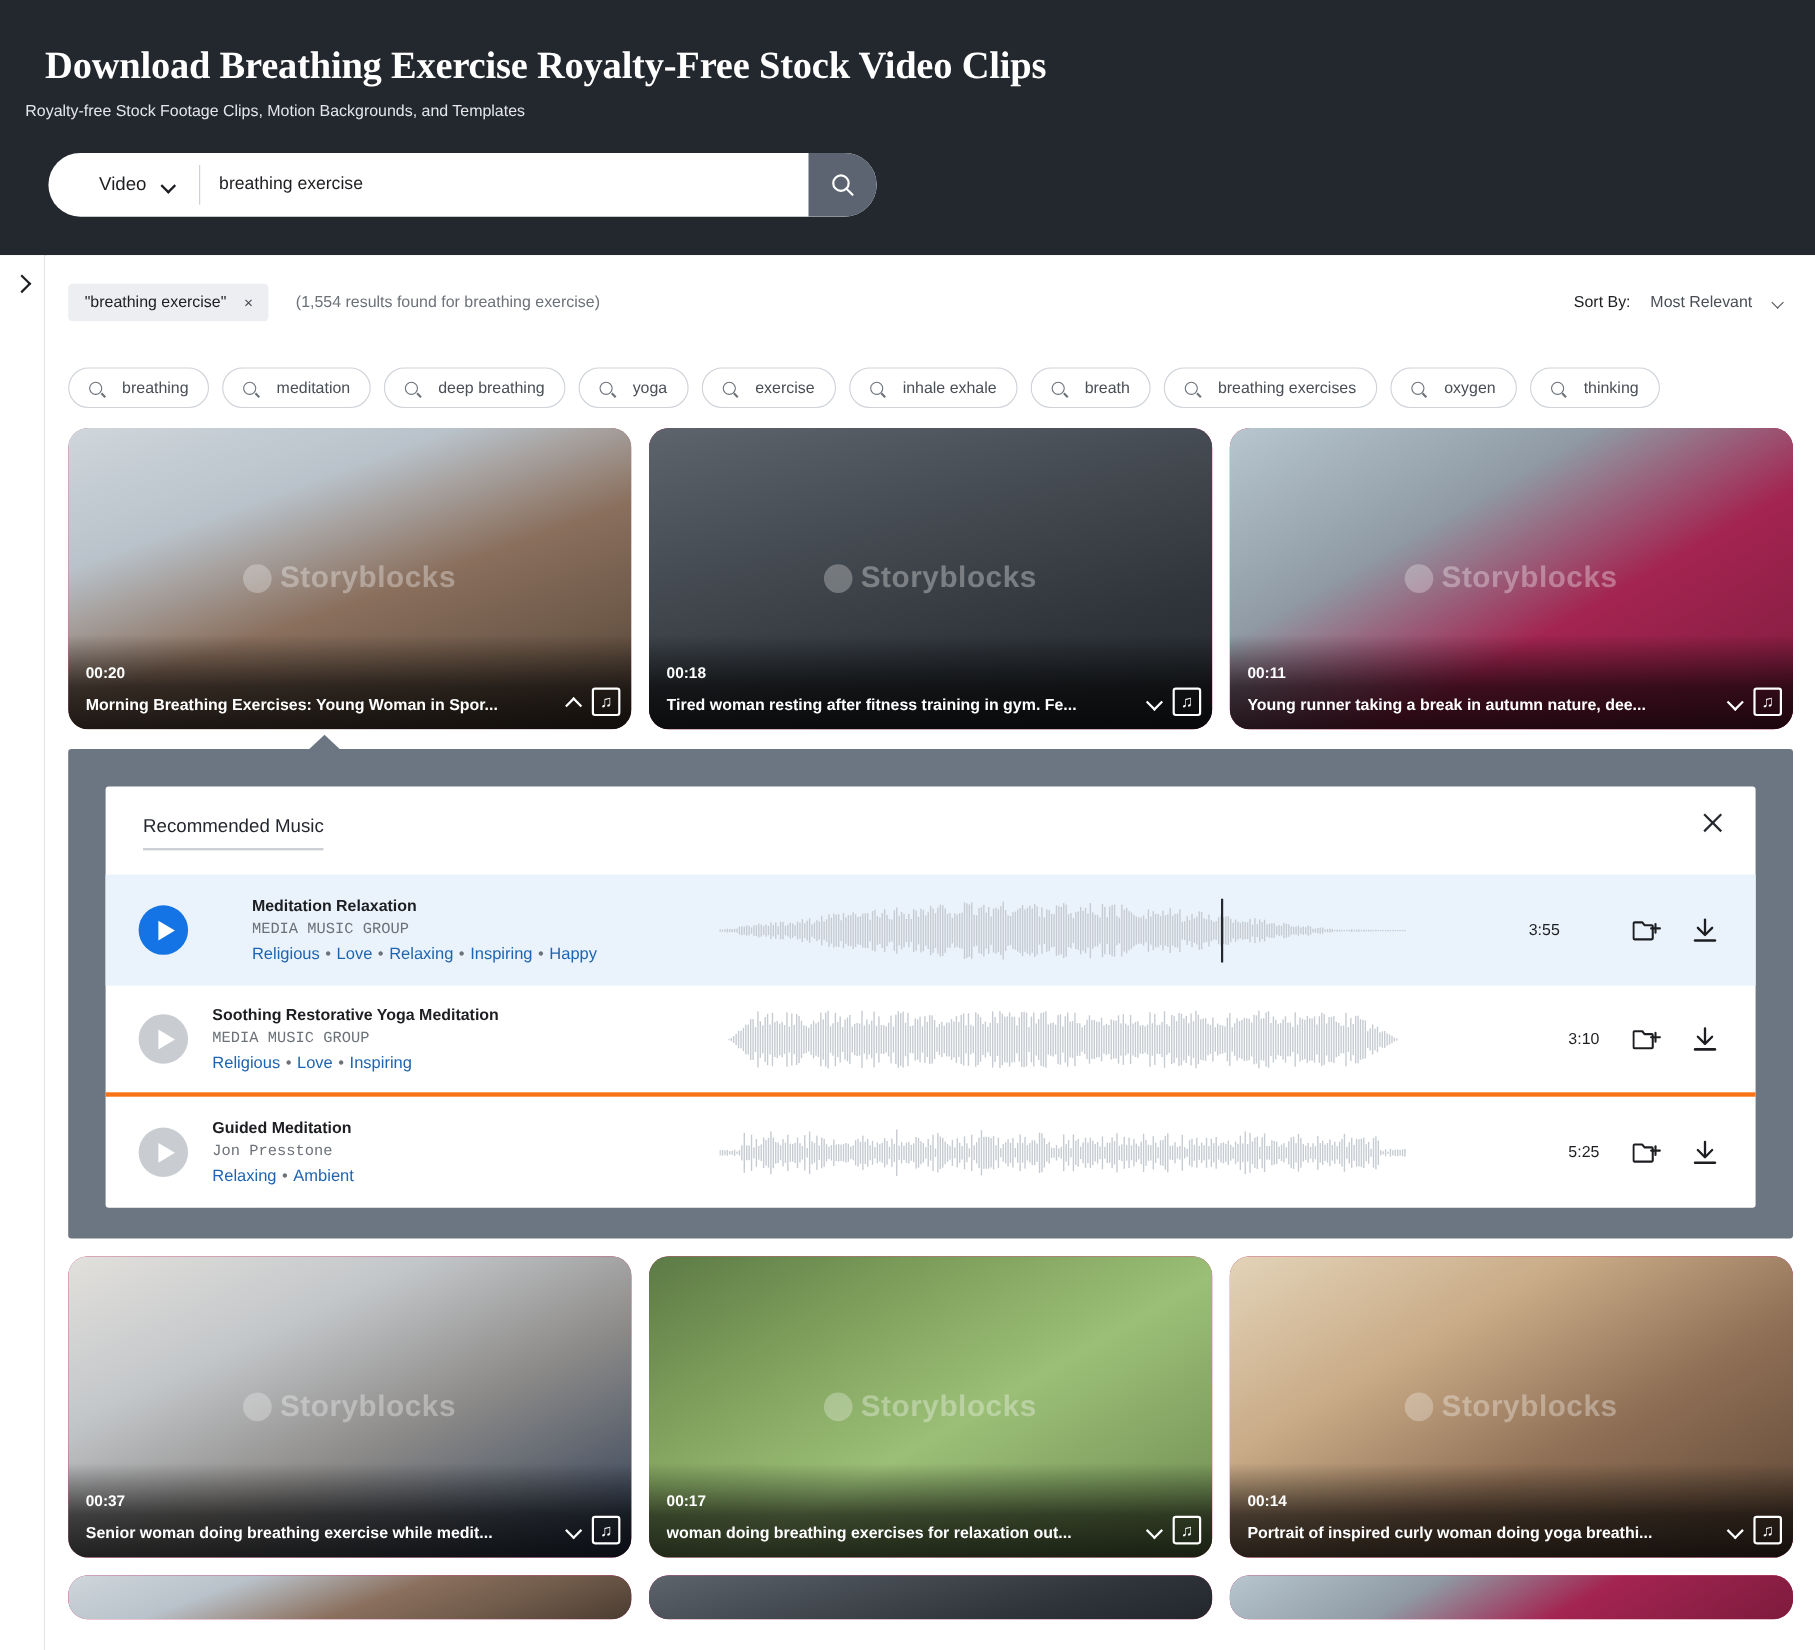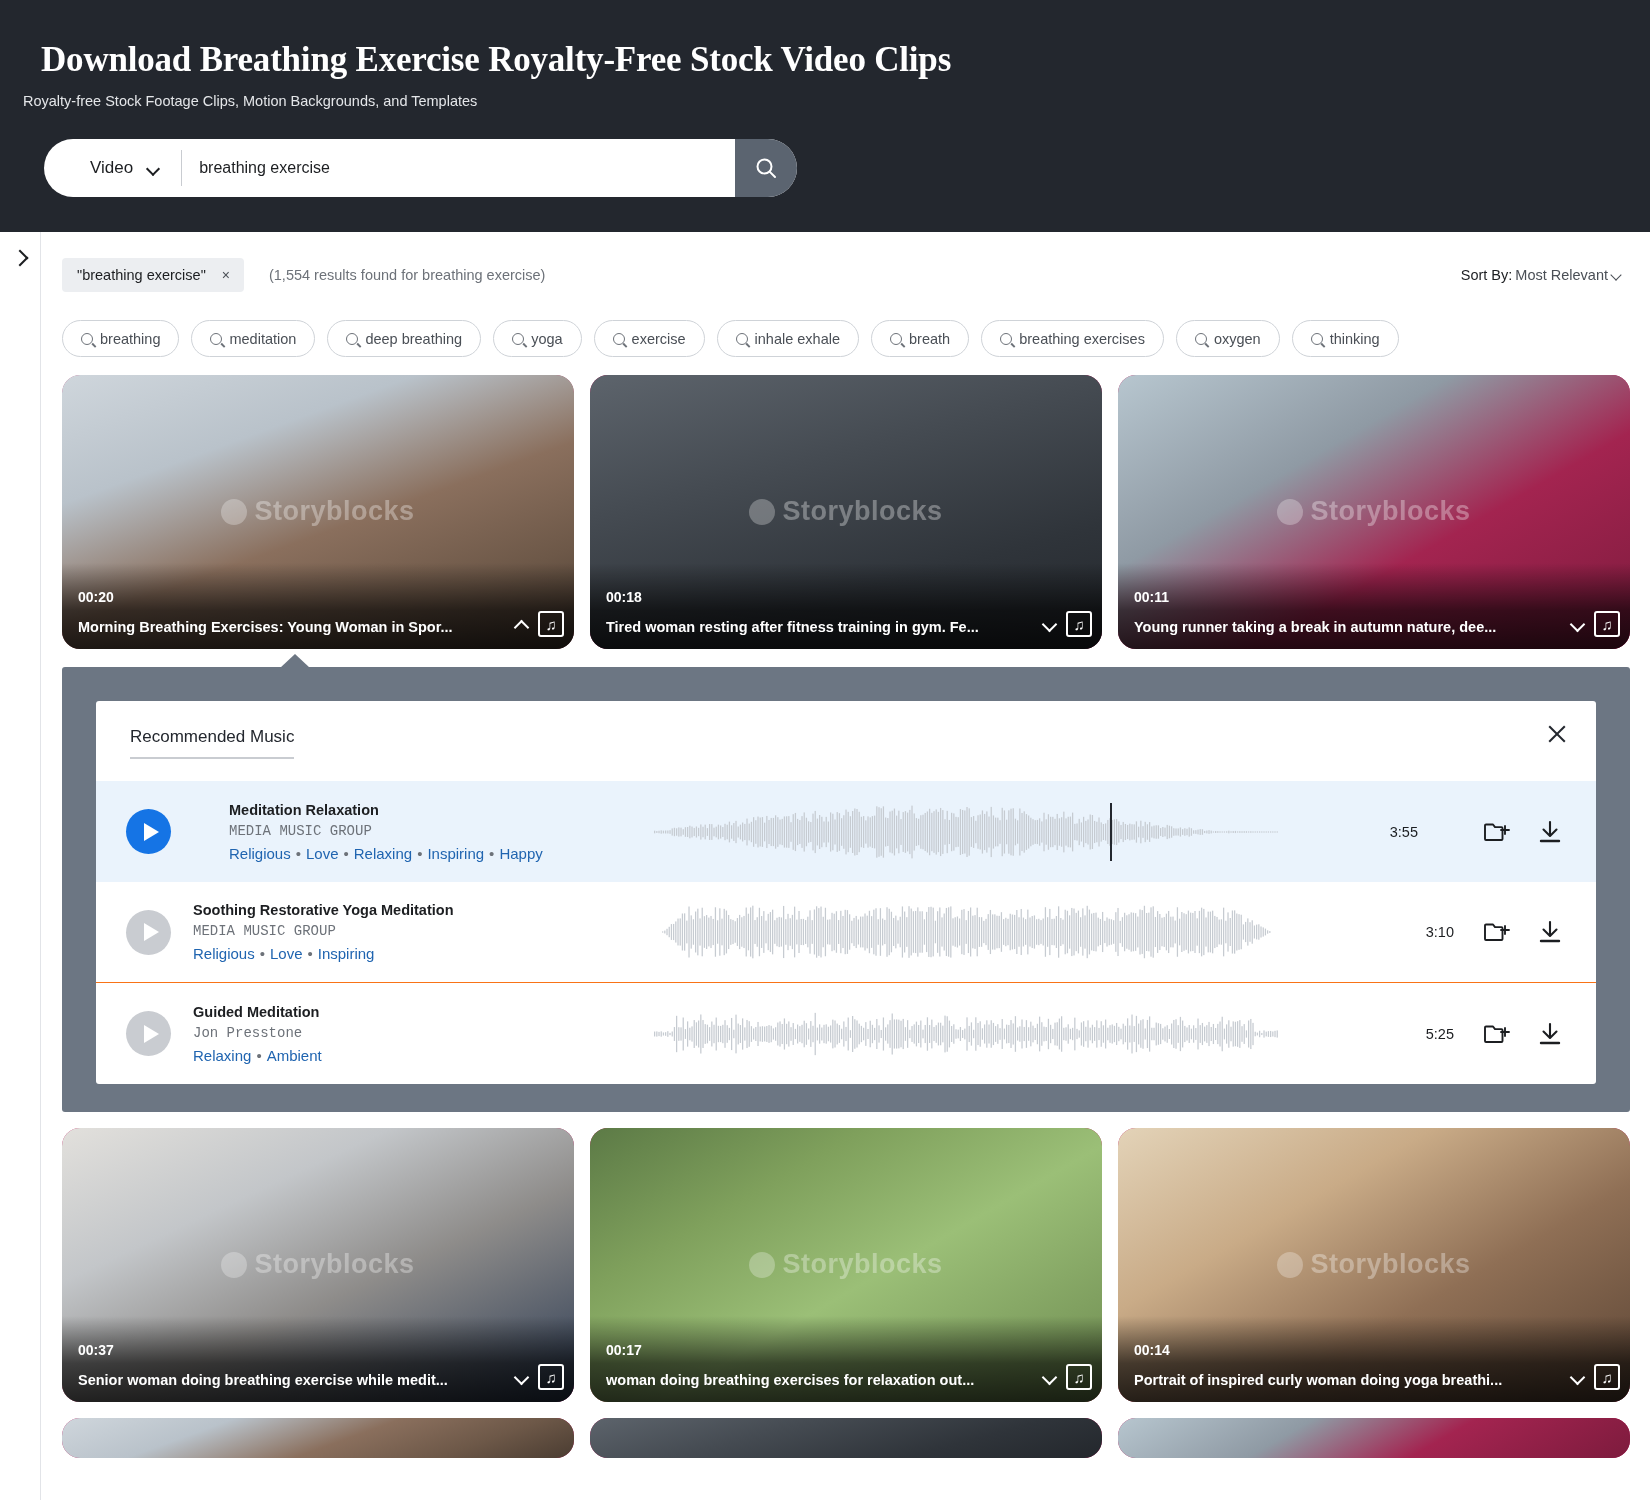--- a/index.html
+++ b/index.html
@@ -145,21 +145,21 @@
   .chip-x { color: #4a4f56; font-size: 14px; line-height: 1; cursor: pointer; }
   .result-count {
     margin-left: 25px;
     font-size: 14.5px;
     color: #6d7279;
   }
   .sort-wrap {
     margin-left: auto;
     display: flex;
     align-items: center;
-    gap: 3px;
+    gap: 18px;
     font-size: 14.5px;
   }
   .sort-label { color: #1c1e21; }
   .sort-value { color: #4a4f56; }
   .sort-chev {
     width: 11px; height: 7px; position: relative; display: inline-block;
   }
   .sort-chev::before {
     content: "";
     position: absolute;
@@ -176,26 +176,27 @@
     padding: 28px 20px 0 20px;
     flex-wrap: nowrap;
   }
   .tag {
     border: 1px solid #cfd3d8;
     border-radius: 22px;
     height: 37px;
     padding: 0 18px;
     display: flex;
     align-items: center;
-    gap: 7px;
+    gap: 18px;
     font-size: 14.5px;
     color: #4a4f56;
     white-space: nowrap;
     cursor: pointer;
     background: #fff;
+    margin-top: 14px;
   }
   .mag {
     width: 12px; height: 12px;
     border: 1.5px solid #6d7279;
     border-radius: 50%;
     position: relative;
     flex: 0 0 auto;
   }
   .mag::after {
     content: "";
@@ -348,21 +349,21 @@
   }
   .mi-close::before { transform: rotate(45deg); }
   .mi-close::after  { transform: rotate(-45deg); }
 
   .tracks { margin-top: 22px; }
   .track {
     display: flex;
     align-items: center;
     height: 101px;
     padding: 0 34px 0 30px;
-    border-bottom: 1px solid #f97316;
+    border-bottom: 4px solid #f97316;
   }
   .track:last-child { border-bottom: none; }
   .track.active { background: #eaf3fc; border-bottom: none; gap: 36px; }
   .play {
     width: 45px; height: 45px;
     border-radius: 50%;
     background: #c9ccd1;
     display: flex;
     align-items: center;
     justify-content: center;

